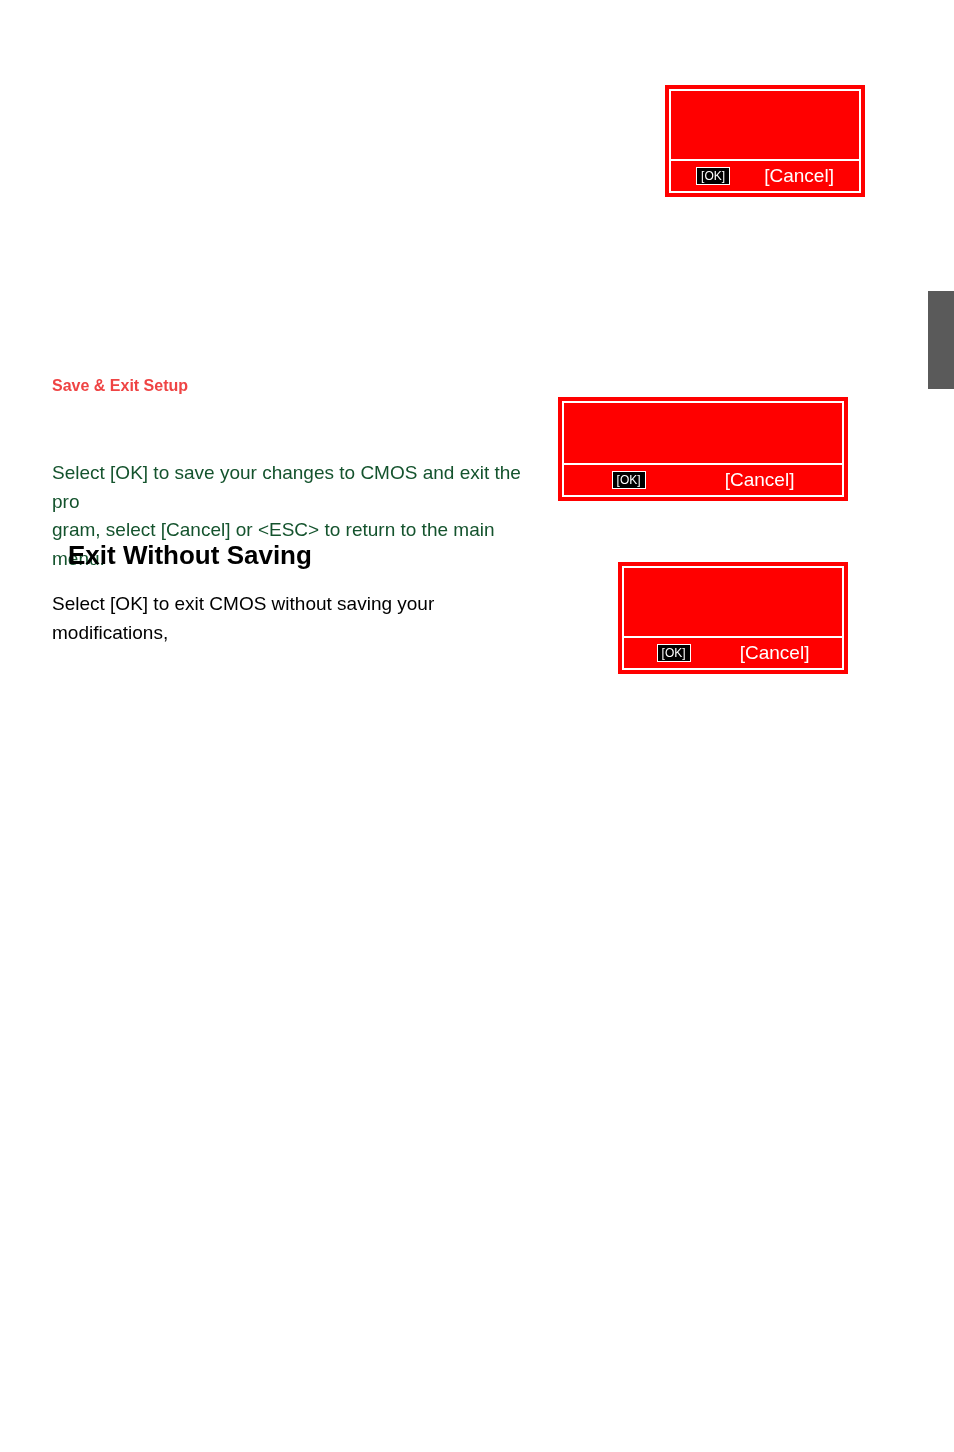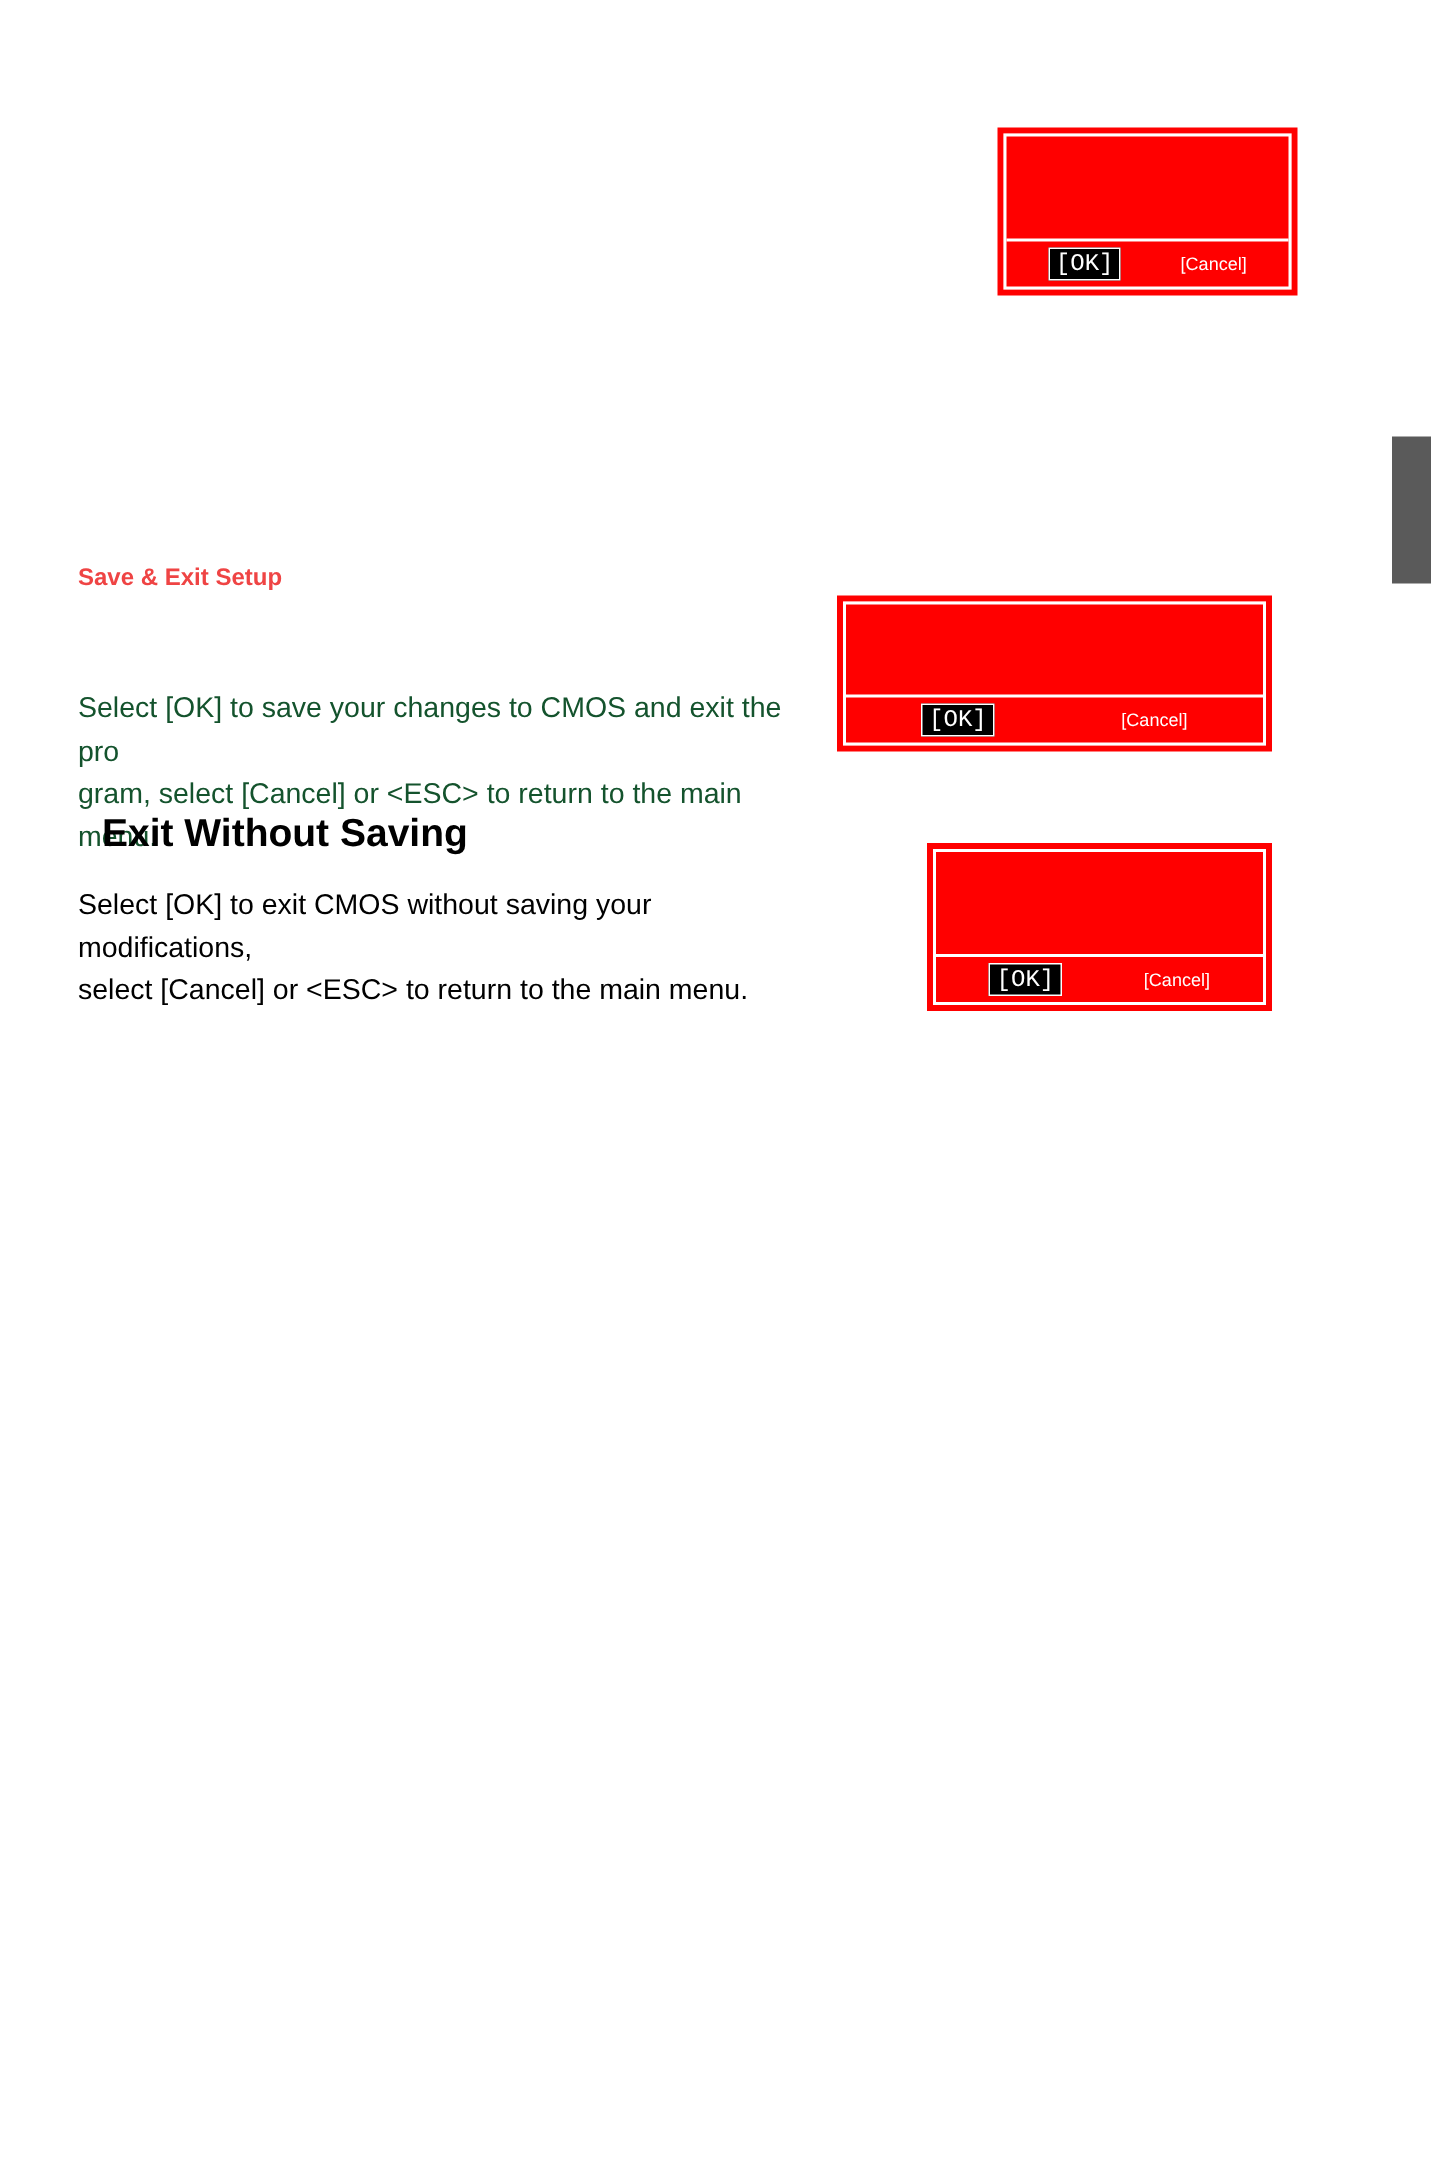--- a/index.html
+++ b/index.html
@@ -43,27 +43,27 @@
       display: flex;
       align-items: center;
       justify-content: space-around;
       padding: 4px 8px;
       height: 30px;
     }
     .btn-ok {
       background: #000000;
       color: #ffffff;
       border: 1px solid #ffffff;
-      font-size: 16px;
+      font-size: 12px;
       padding: 1px 4px;
-      font-family: Liberation Mono, monospace;
+      font-family: Liberation Sans, sans-serif;
     }
     .btn-cancel {
       color: #ffffff;
-      font-size: 12px;
+      font-size: 19px;
       font-family: Arial, Helvetica, sans-serif;
     }
     .dialog-1 {
       left: 665px;
       top: 85px;
       width: 200px;
       height: 112px;
     }
     .dialog-2 {
       left: 558px;
@@ -139,21 +139,20 @@
     <div class="dialog-buttons">
       <span class="btn-ok">[OK]</span>
       <span class="btn-cancel">[Cancel]</span>
     </div>
   </div>
 </div>
 
 <h2 class="heading-2">Exit Without Saving</h2>
 <div class="para-2">
   <span>Select [OK] to exit CMOS without saving your modifications,</span><br>
-  <span>select [Cancel] or &lt;ESC&gt; to return to the main menu.</span>
 </div>
 
 <div class="dialog dialog-3">
   <div class="dialog-inner">
     <div class="dialog-body"></div>
     <div class="dialog-buttons">
       <span class="btn-ok">[OK]</span>
       <span class="btn-cancel">[Cancel]</span>
     </div>
   </div>

